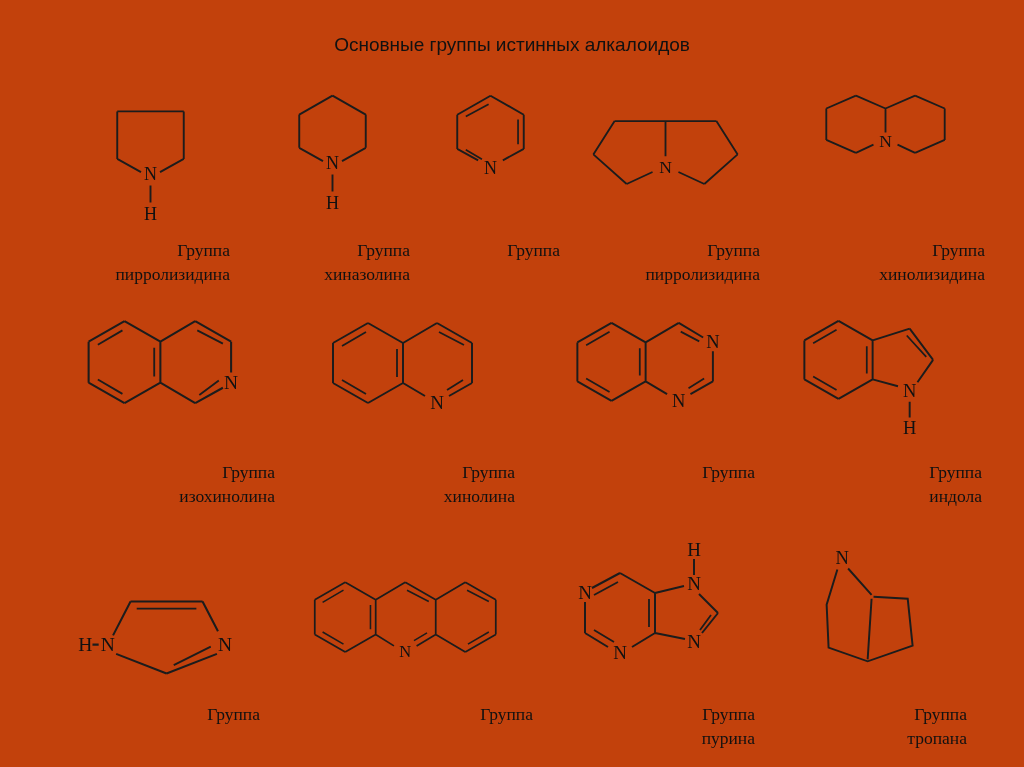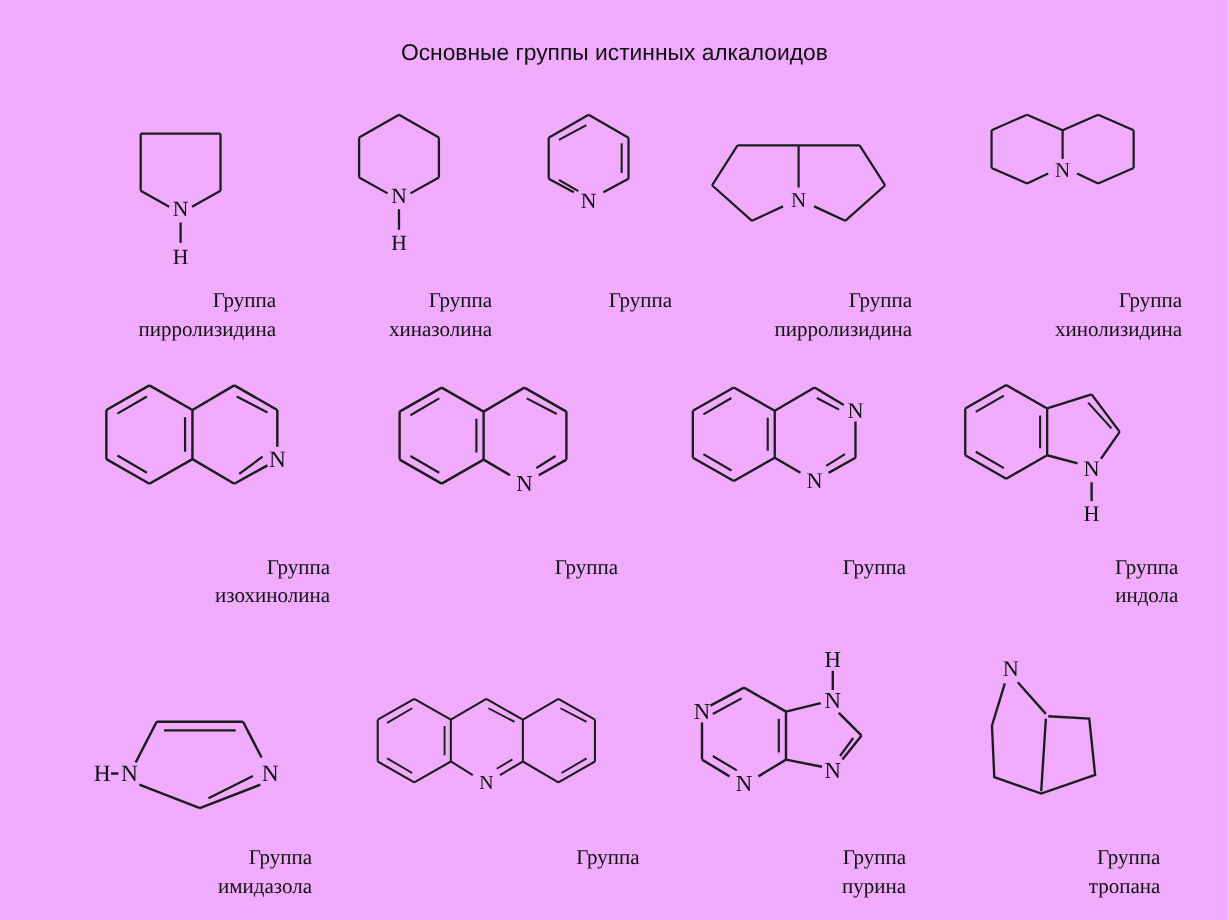--- a/index.html
+++ b/index.html
@@ -1,17 +1,17 @@
 <!DOCTYPE html>
 <html><head>
 <meta charset="utf-8">
 <style>
   *{margin:0;padding:0;box-sizing:border-box}
   html,body{background:#ffffff}
-  #canvas{position:relative;width:1024px;height:767px;background:#f0abfc;overflow:hidden;
+  #canvas{position:relative;width:1024px;height:767px;background:#c2410c;overflow:hidden;
           font-family:"Liberation Serif",serif;color:#111}
   #title{position:absolute;top:34px;left:0;right:0;text-align:center;
          font-family:"Liberation Sans",sans-serif;font-size:19px;color:#111}
   .cell{position:absolute}
   .struct{display:block;margin-left:auto;margin-right:auto}
   .struct path{fill:none;stroke:#1c1c1c;stroke-width:2}
   .struct path.dbl{stroke-width:1.8}
   .struct text{font-family:"Liberation Serif",serif;font-size:19px;fill:#111;text-anchor:middle}
   .lbl{position:absolute;left:0;right:0;text-align:right;font-size:17.5px;line-height:1.38;color:#111}
   .r1 .lbl{top:150px}
@@ -95,20 +95,21 @@
   </div>
 
   <div class="cell r2" style="left:300px;top:310px;width:215px">
     <svg class="struct" style="width:200px;margin-top:8px" viewBox="0 0 200 95">
       <path d="M60,5 L95,25 M95,25 V65 M95,65 L60,85 M60,85 L25,65 M25,65 V25 M25,25 L60,5 M95,25 L129,5 M129,5 L164,25 M164,25 V65 M164,65 L141,78 M117,78 L95,65"></path>
       <path class="dbl" d="M34,28 L58,14 M34,62 L58,76 M89,31 V59 M131,14 L156,27 M155,62 L139,72"></path>
       <text x="129" y="91">N</text>
     </svg>
     <div class="lbl">
       <div>Группа</div>
+      <div>хинолина</div>
     </div>
   </div>
 
   <div class="cell r2" style="left:545px;top:310px;width:210px">
     <svg class="struct" style="width:195px;margin-top:8px" viewBox="0 0 200 95">
       <path d="M60,5 L95,25 M95,25 V65 M95,65 L60,85 M60,85 L25,65 M25,65 V25 M25,25 L60,5 M95,25 L129,5 M129,5 L154,20 M164,34 V65 M164,65 L141,78 M117,78 L95,65"></path>
       <path class="dbl" d="M34,28 L58,14 M34,62 L58,76 M89,31 V59 M131,14 L150,24 M155,62 L139,72"></path>
       <text x="164" y="31">N</text>
       <text x="129" y="91">N</text>
     </svg>
@@ -133,21 +134,20 @@
   <div class="cell r3" style="left:70px;top:540px;width:190px">
     <svg class="struct" style="width:180px;margin-top:46px" viewBox="0 0 175 105">
       <path d="M54,15 H124 M124,15 L139,44 M138,66 L89,85 M89,85 L40,66 M37,48 L54,15 M17,57 H23"></path>
       <path class="dbl" d="M60,22 H118 M132,59 L96,77"></path>
       <text x="10" y="63">H</text>
       <text x="32" y="63">N</text>
       <text x="146" y="63">N</text>
     </svg>
     <div class="lbl">
       <div>Группа</div>
-      <div>имидазола</div>
     </div>
   </div>
 
   <div class="cell r3" style="left:288px;top:540px;width:245px">
     <svg class="struct" style="width:235px;margin-top:38px" viewBox="0 0 270 95">
       <path d="M25,25 L60,5 M60,5 L95,25 M95,25 V65 M95,65 L60,85 M60,85 L25,65 M25,65 V25 M95,25 L129,5 M129,5 L164,25 M164,25 V65 M95,65 L116,78 M142,78 L164,65 M164,25 L198,5 M198,5 L233,25 M233,25 V65 M233,65 L198,85 M198,85 L164,65"></path>
       <path class="dbl" d="M34,28 L58,14 M34,62 L58,76 M89,31 V59 M131,14 L156,27 M154,63 L139,72 M200,14 L225,27 M225,62 L201,76"></path>
       <text x="129" y="91">N</text>
     </svg>
     <div class="lbl">

